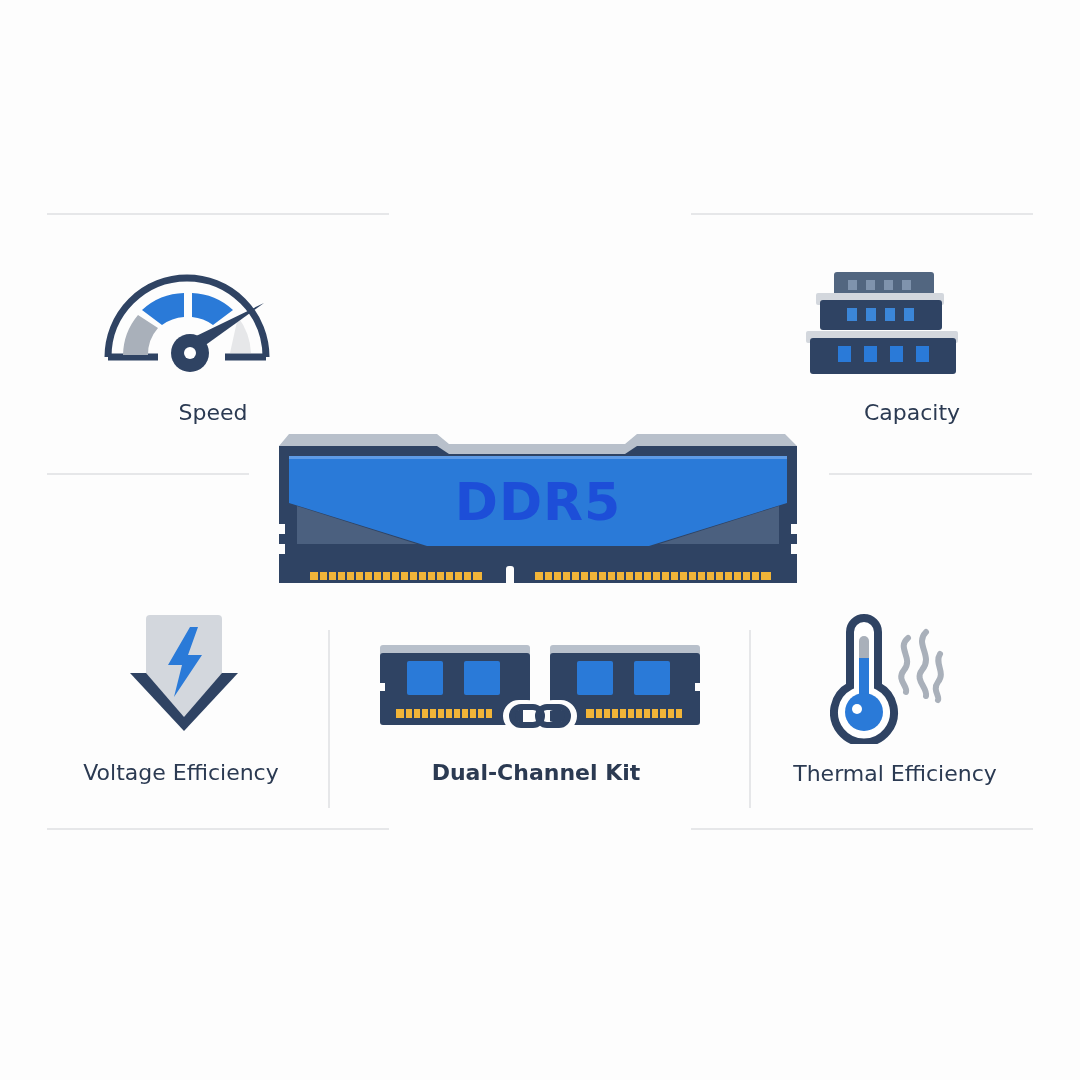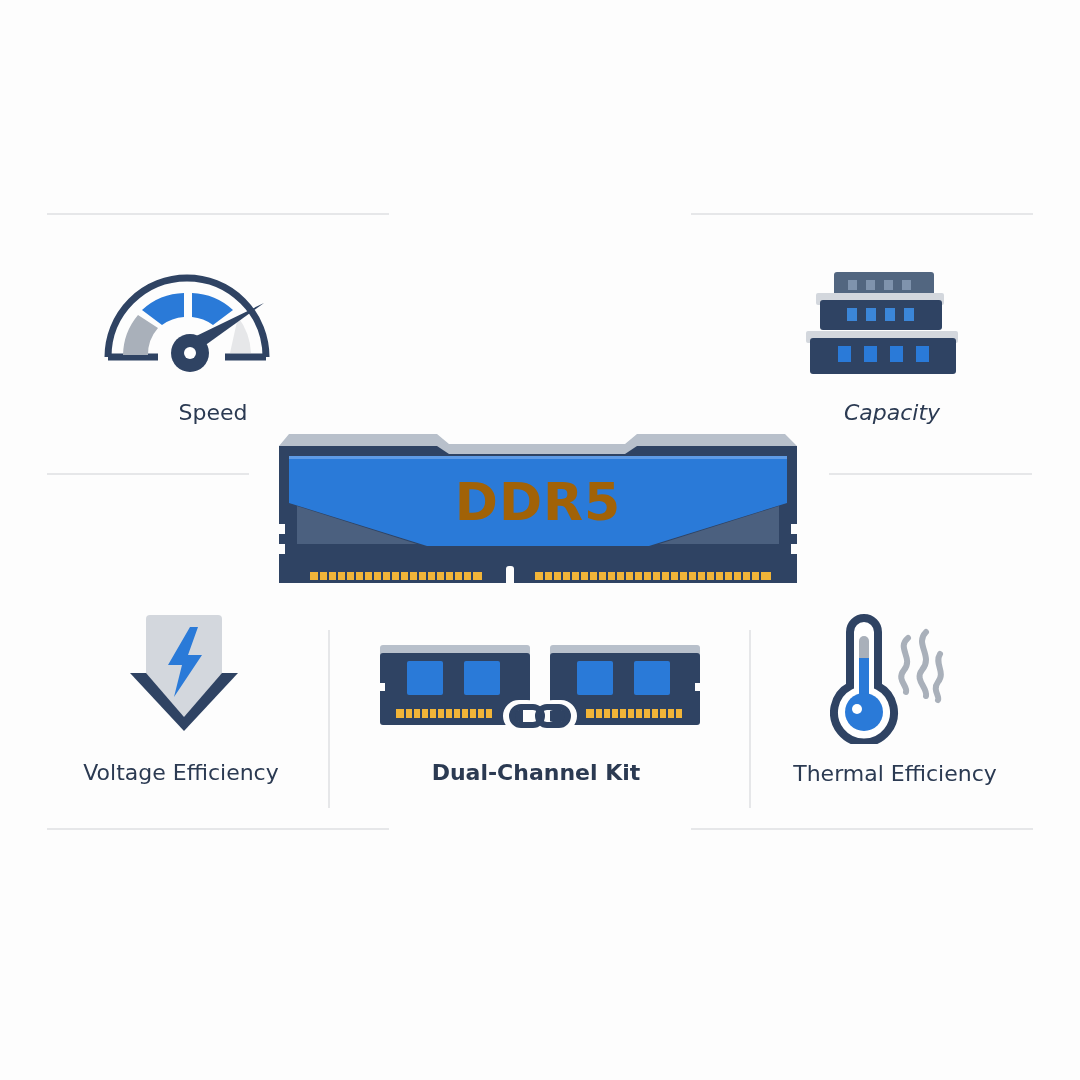--- a/index.html
+++ b/index.html
@@ -52,21 +52,21 @@
     <rect x="79" y="40" width="10" height="13" fill="#3b86d8"></rect>
     <rect x="98" y="40" width="10" height="13" fill="#3b86d8"></rect>
     <rect x="0" y="63" width="152" height="12" rx="2" fill="#d3d7dd"></rect>
     <rect x="4" y="70" width="146" height="36" rx="3" fill="#2f4363"></rect>
     <rect x="32" y="78" width="13" height="16" fill="#2a7ad8"></rect>
     <rect x="58" y="78" width="13" height="16" fill="#2a7ad8"></rect>
     <rect x="84" y="78" width="13" height="16" fill="#2a7ad8"></rect>
     <rect x="110" y="78" width="13" height="16" fill="#2a7ad8"></rect>
   </svg>
 </div>
-<div class="label" style="left:892px;top:400px;font-style:italic;">Capacity</div>
+<div class="label" style="left:912px;top:400px;">Capacity</div>
 
 <div class="abs" style="left:277px;top:426px;">
   <svg width="522" height="160" viewBox="0 0 522 160">
     <path d="M12 8 L160 8 L172 18 L348 18 L360 8 L508 8 L520 20 L520 40 L2 40 L2 20 Z" fill="#b8c0cb"></path>
     <path d="M2 20 L160 20 L172 28 L348 28 L360 20 L520 20 L520 157 L2 157 Z" fill="#2f4363"></path>
     <rect x="12" y="30" width="498" height="5" fill="#5e9be6"></rect>
     <path d="M12 33 L510 33 L510 77 L372 120 L150 120 L12 77 Z" fill="#2a7ad8"></path>
     <path d="M20 80 L140 118 L20 118 Z" fill="#4b607f"></path>
     <path d="M502 80 L382 118 L502 118 Z" fill="#4b607f"></path>
     <rect x="0" y="98" width="8" height="10" fill="#fdfdfd"></rect>
@@ -119,21 +119,21 @@
         <rect x="419" y="146" width="2" height="8"></rect>
         <rect x="428" y="146" width="2" height="8"></rect>
         <rect x="437" y="146" width="2" height="8"></rect>
         <rect x="446" y="146" width="2" height="8"></rect>
         <rect x="455" y="146" width="2" height="8"></rect>
         <rect x="464" y="146" width="2" height="8"></rect>
         <rect x="473" y="146" width="2" height="8"></rect>
         <rect x="482" y="146" width="2" height="8"></rect>
     </g>
   </svg>
-  <div style="position:absolute;left:0;top:46px;width:522px;text-align:center;color:#a16207;font-family:'DejaVu Sans',sans-serif;font-weight:bold;font-size:52px;letter-spacing:1px;">DDR5</div>
+  <div style="position:absolute;left:0;top:46px;width:522px;text-align:center;color:#1d4ed8;font-family:'DejaVu Sans',sans-serif;font-weight:bold;font-size:52px;letter-spacing:1px;">DDR5</div>
 </div>
 
 <div class="abs" style="left:128px;top:615px;">
   <svg width="112" height="120" viewBox="0 0 112 120">
     <path d="M2 58 L110 58 L56 116 Z" fill="#2f4363"></path>
     <path d="M22 0 H90 A4 4 0 0 1 94 4 V58 L56 102 L18 58 V4 A4 4 0 0 1 22 0 Z" fill="#d3d7dd"></path>
     <path d="M62 12 L40 50 L54 50 L46 82 L74 40 L60 40 L70 12 Z" fill="#2a7ad8"></path>
   </svg>
 </div>
 <div class="label" style="left:181px;top:760px;">Voltage Efficiency</div>

